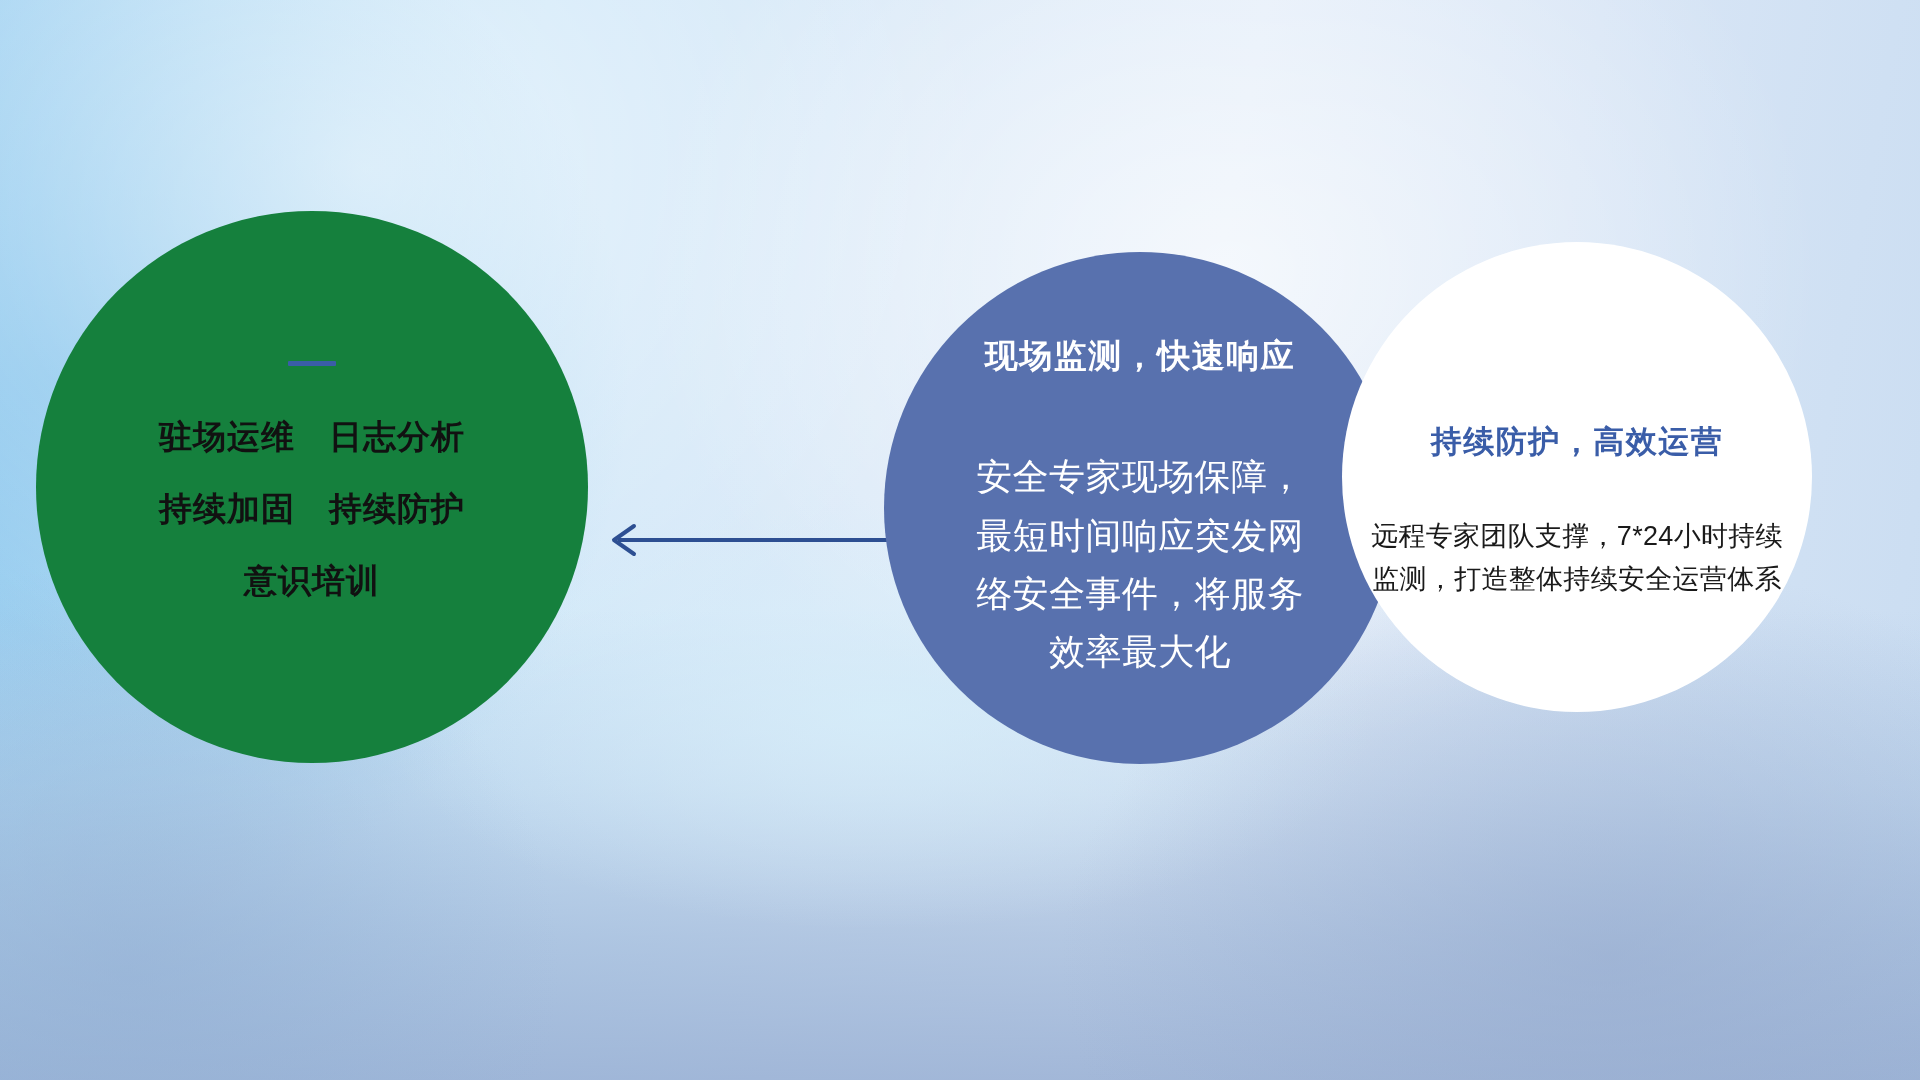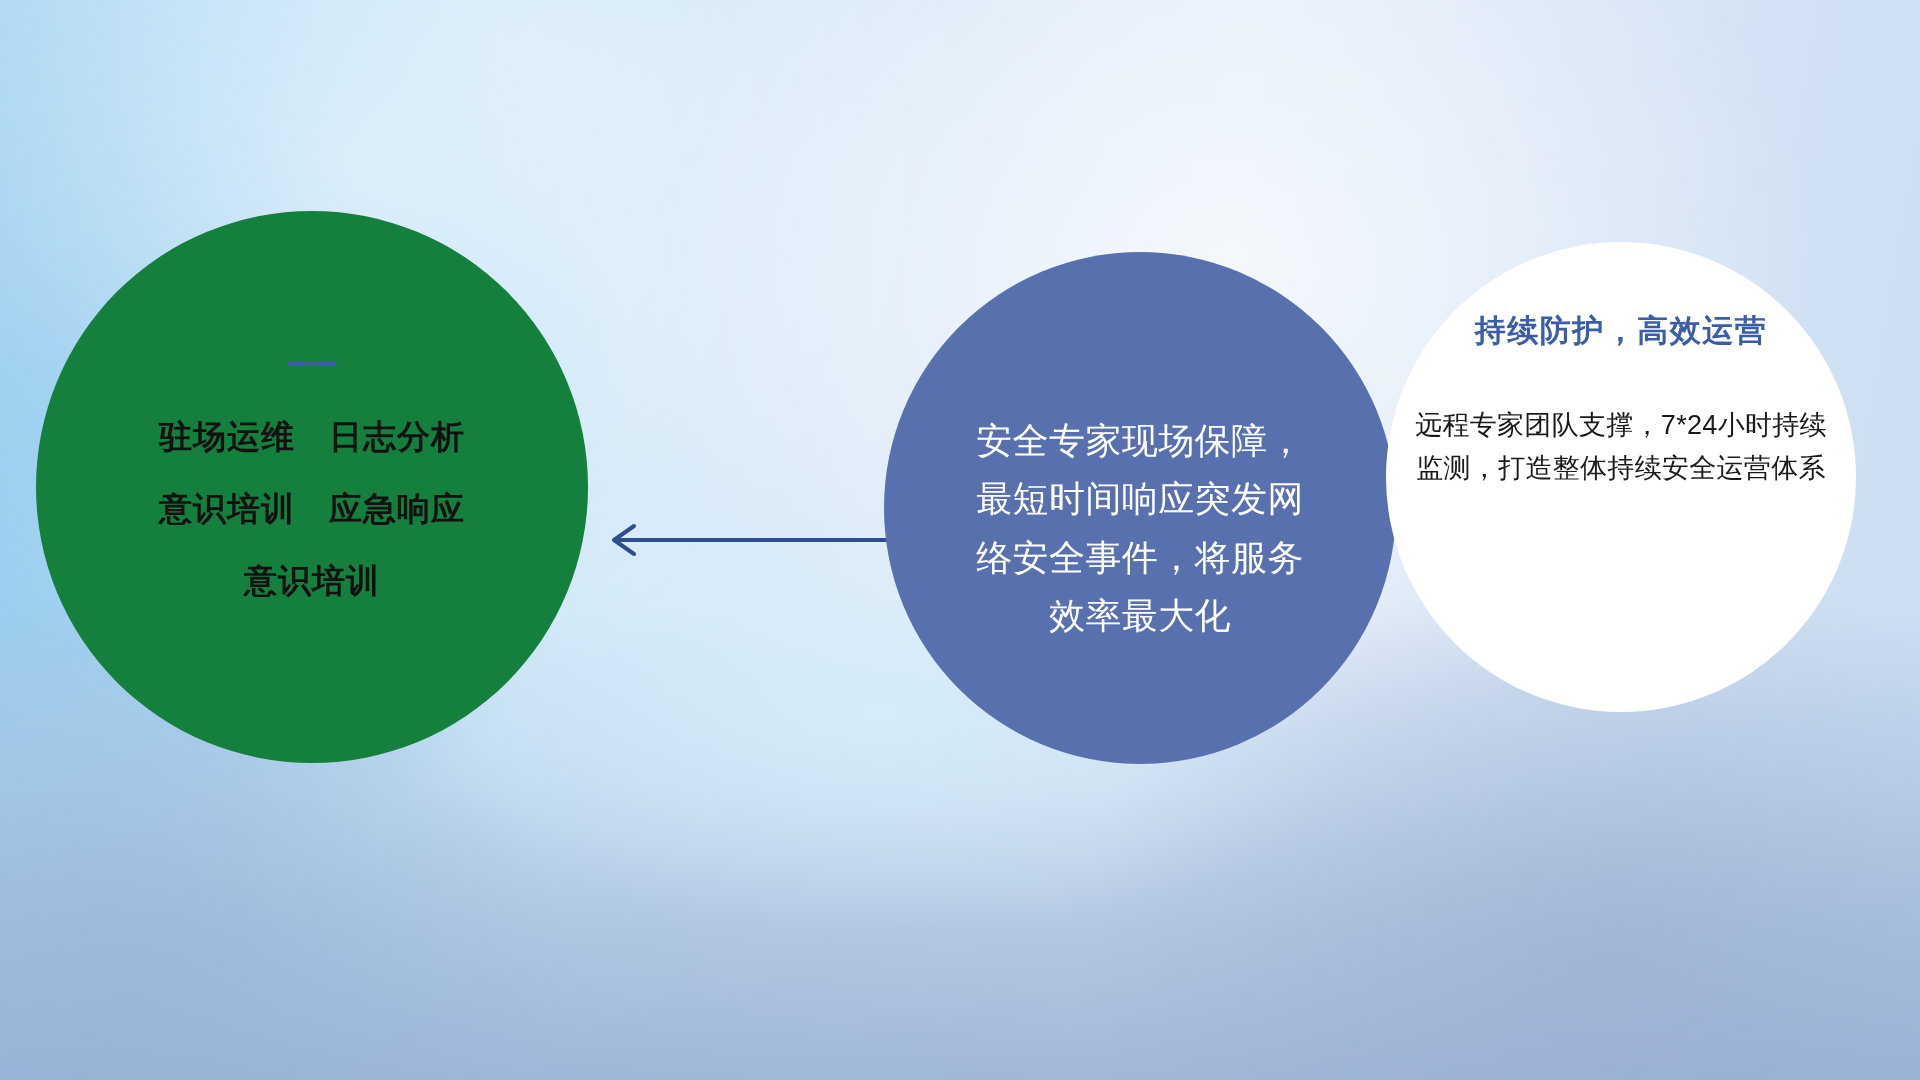--- a/index.html
+++ b/index.html
@@ -146,26 +146,26 @@
     margin-top: 74px;
     width: 330px;
     font-size: 36px;
     color: #ffffff;
     line-height: 1.62;
     text-align: center;
     letter-spacing: 0.4px;
   }
 
   #circle-right {
-    left: 1386px;
+    left: 1342px;
     top: 242px;
     width: 470px;
     height: 470px;
     background: #ffffff;
-    justify-content: flex-start;
+    justify-content: center;
     padding-top: 72px;
   }
   #circle-right .right-title {
     font-size: 31px;
     font-weight: bold;
     color: #3a5da8;
     letter-spacing: 1.5px;
     white-space: nowrap;
     line-height: 1.1;
   }
@@ -203,24 +203,25 @@
 </div>
 
 <svg id="connector-arrow" viewBox="0 0 290 40">
   <line x1="290" y1="20" x2="18" y2="20" stroke="#2d4f92" stroke-width="4"></line>
   <polyline points="34,6 14,20 34,34" fill="none" stroke="#2d4f92" stroke-width="4" stroke-linejoin="round" stroke-linecap="round"></polyline>
 </svg>
 
 <div class="circle" id="circle-left">
   <div class="divider-dash"></div>
   <div class="left-line">驻场运维　日志分析</div>
-  <div class="left-line">意识培训　应急响应</div>
+  <div class="left-line">持续加固　持续防护</div>
   <div class="left-line">意识培训</div>
 </div>
 
 <div class="circle" id="circle-middle">
+  <div class="mid-title">现场监测，快速响应</div>
   <div class="mid-body">安全专家现场保障，最短时间响应突发网络安全事件，将服务效率最大化</div>
 </div>
 
 <div class="circle" id="circle-right">
   <div class="right-title">持续防护，高效运营</div>
   <div class="right-body">远程专家团队支撑，7*24小时持续监测，打造整体持续安全运营体系</div>
 </div>
 
 </body></html>

